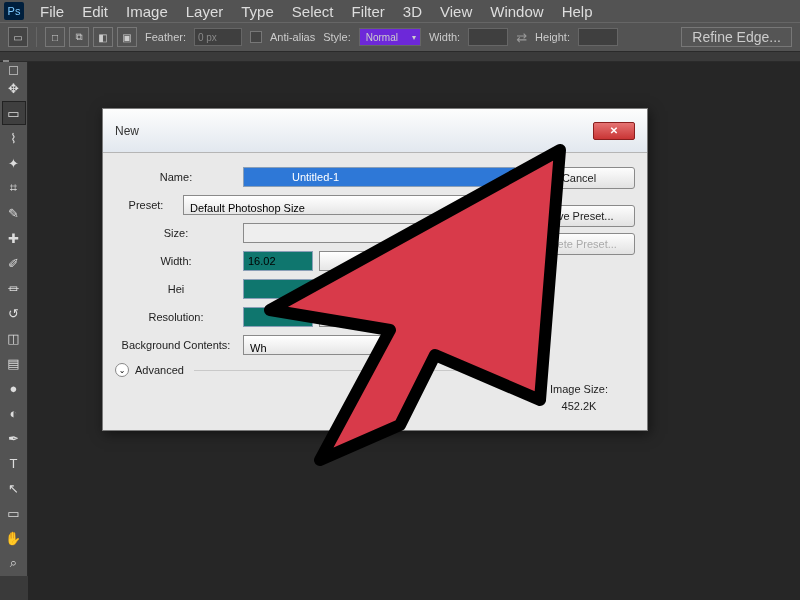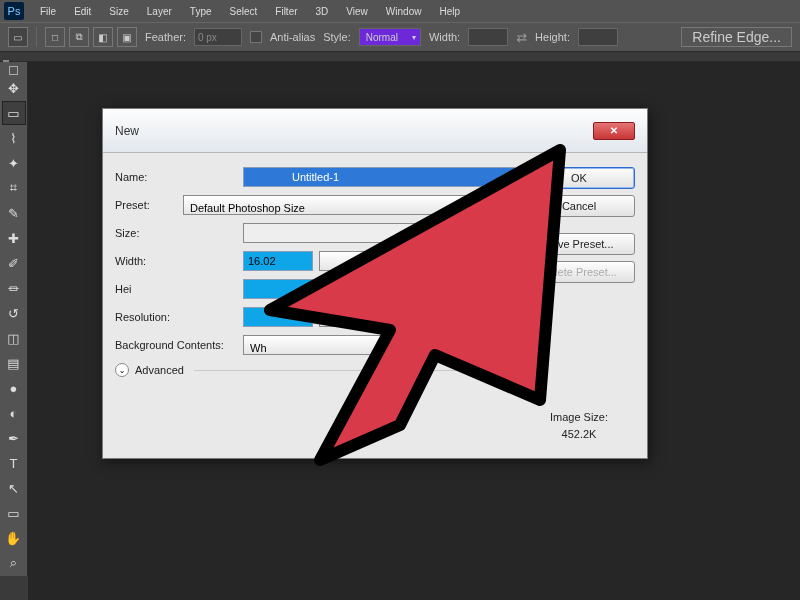--- a/index.html
+++ b/index.html
@@ -1,21 +1,21 @@
 <!DOCTYPE html>
 <html><head>
 <meta charset="utf-8">
 <style>
   * { box-sizing: border-box; margin: 0; padding: 0; font-family: "Segoe UI", Tahoma, sans-serif; }
   body { width: 800px; height: 600px; background: #3a3a3a; overflow: hidden; position: relative; }
 
   
   .menubar { height: 22px; background: #535353; display: flex; align-items: center; padding: 0 4px; gap: 2px; }
   .ps-logo { width: 20px; height: 18px; background: #001f3d; color: #7cc9ff; font-weight: normal; font-size: 11px; display: flex; align-items: center; justify-content: center; border-radius: 2px; margin-right: 6px; }
-  .menu-item { color: #ddd; font-size: 10px; padding: 2px 8px; cursor: default; }
+  .menu-item { color: #ddd; font-size: 15px; padding: 2px 8px; cursor: default; }
 
   
   .options-bar { height: 30px; background: #535353; border-top: 1px solid #666; border-bottom: 1px solid #2a2a2a; display: flex; align-items: center; padding: 0 8px; gap: 8px; }
   .opt-icon { width: 20px; height: 20px; border: 1px solid #777; display: flex; align-items: center; justify-content: center; color: #ccc; font-size: 10px; }
   .opt-icon.sel { background: #444; }
   .opt-group { display: flex; gap: 4px; }
   .opt-label { color: #ccc; font-size: 11px; }
   .opt-input { width: 48px; height: 18px; background: #3f3f3f; border: 1px solid #666; color: #888; font-size: 10px; padding: 0 3px; }
   .opt-check { width: 12px; height: 12px; border: 1px solid #777; background: #444; }
   .opt-select { height: 18px; background: #6d28d9; border: 1px solid #666; color: #ccc; font-size: 10px; padding: 0 4px 0 6px; display: flex; align-items: center; gap: 14px; }
@@ -40,22 +40,22 @@
   
   .dialog { position: absolute; left: 102px; top: 108px; width: 546px; background: #e9e9e9; border: 1px solid #7a7a7a; box-shadow: 2px 3px 12px rgba(0,0,0,.5); }
   .dlg-title { height: 44px; background: linear-gradient(#fdfdfd,#e2e8ef); display: flex; align-items: center; padding: 0 12px; border-bottom: 1px solid #b5b5b5; }
   .dlg-title span { font-size: 12px; color: #333; }
   .dlg-close { margin-left: auto; width: 42px; height: 18px; background: linear-gradient(#e57373,#c93535); border: 1px solid #8a1e1e; border-radius: 2px; color: #fff; font-size: 10px; display: flex; align-items: center; justify-content: center; font-weight:bold;}
   .dlg-body { padding: 14px 12px 16px 12px; display: flex; gap: 8px; }
   .dlg-form { flex: 1; }
   .dlg-side { width: 112px; display: flex; flex-direction: column; gap: 6px; }
 
   .row { display: flex; align-items: center; margin-bottom: 8px; gap: 6px; }
-  .row .lbl { width: 122px; text-align: left; font-size: 11px; color: #222; }
-  .txt { height: 20px; border: 1px solid #8a9fb7; background: #0ea5e9; font-size: 11px; padding: 0 4px; }
+  .row .lbl { width: 122px; text-align: center; font-size: 11px; color: #222; }
+  .txt { height: 20px; border: 1px solid #8a9fb7; background: #0f766e; font-size: 11px; padding: 0 4px; }
   .txt.sel { background: #2e78d7; color: #fff; }
   .combo { height: 20px; border: 1px solid #8a8a8a; background: linear-gradient(#fff,#e6e6e6); font-size: 11px; padding: 0 6px; display: flex; align-items: flex-end; position: relative; }
   .combo::after { content: "▾"; position: absolute; right: 6px; font-size: 9px; color:#333;}
   .combo.wide { flex: 1; }
   .combo.dis { color: #999; background: #eee; }
   .row .unit { width: 130px; }
 
   .btn { height: 22px; background: linear-gradient(#fdfdfd,#e2e2e2); border: 1px solid #8a8a8a; border-radius: 3px; font-size: 11px; color: #222; display: flex; align-items: center; justify-content: center; cursor: default; }
   .btn.primary { border: 1px solid #2e6bd1; box-shadow: 0 0 0 1px #8fb9ef inset; }
   .btn.dis { color: #aaa; }
@@ -69,21 +69,21 @@
   
   .arrow-wrap { position:absolute; left:230px; top:130px; pointer-events:none; }
 </style>
 </head>
 <body>
 
 <div class="menubar">
   <div class="ps-logo">Ps</div>
   <div class="menu-item">File</div>
   <div class="menu-item">Edit</div>
-  <div class="menu-item">Size</div>
+  <div class="menu-item">Image</div>
   <div class="menu-item">Layer</div>
   <div class="menu-item">Type</div>
   <div class="menu-item">Select</div>
   <div class="menu-item">Filter</div>
   <div class="menu-item">3D</div>
   <div class="menu-item">View</div>
   <div class="menu-item">Window</div>
   <div class="menu-item">Help</div>
 </div>
 
@@ -194,21 +194,20 @@
 
       <div class="adv-row">
         <div class="adv-chev">⌄</div>
         <span style="font-size:11px;color:#222;">Advanced</span>
         <div class="adv-line"></div>
       </div>
 
     </div>
 
     <div class="dlg-side">
-      <div class="btn primary">OK</div>
       <div class="btn">Cancel</div>
       <div style="height:4px"></div>
       <div class="btn">Save Preset...</div>
       <div class="btn dis">Delete Preset...</div>
       <div class="imgsize">
         <div>Image Size:</div>
         <div>452.2K</div>
       </div>
     </div>
   </div>

